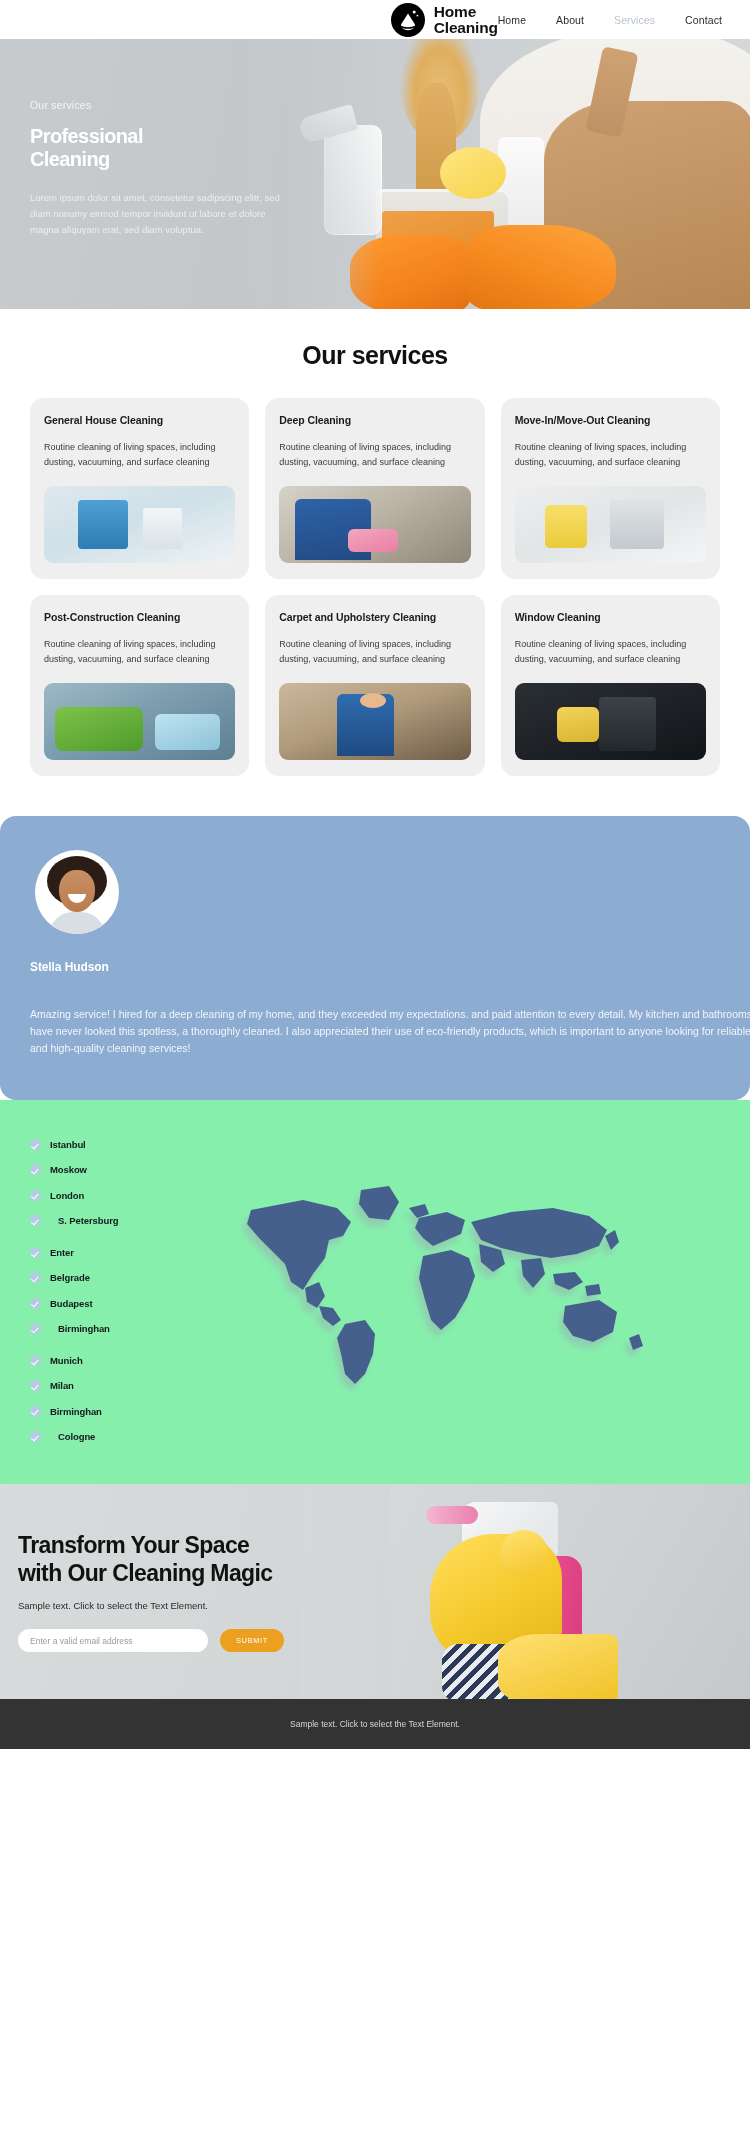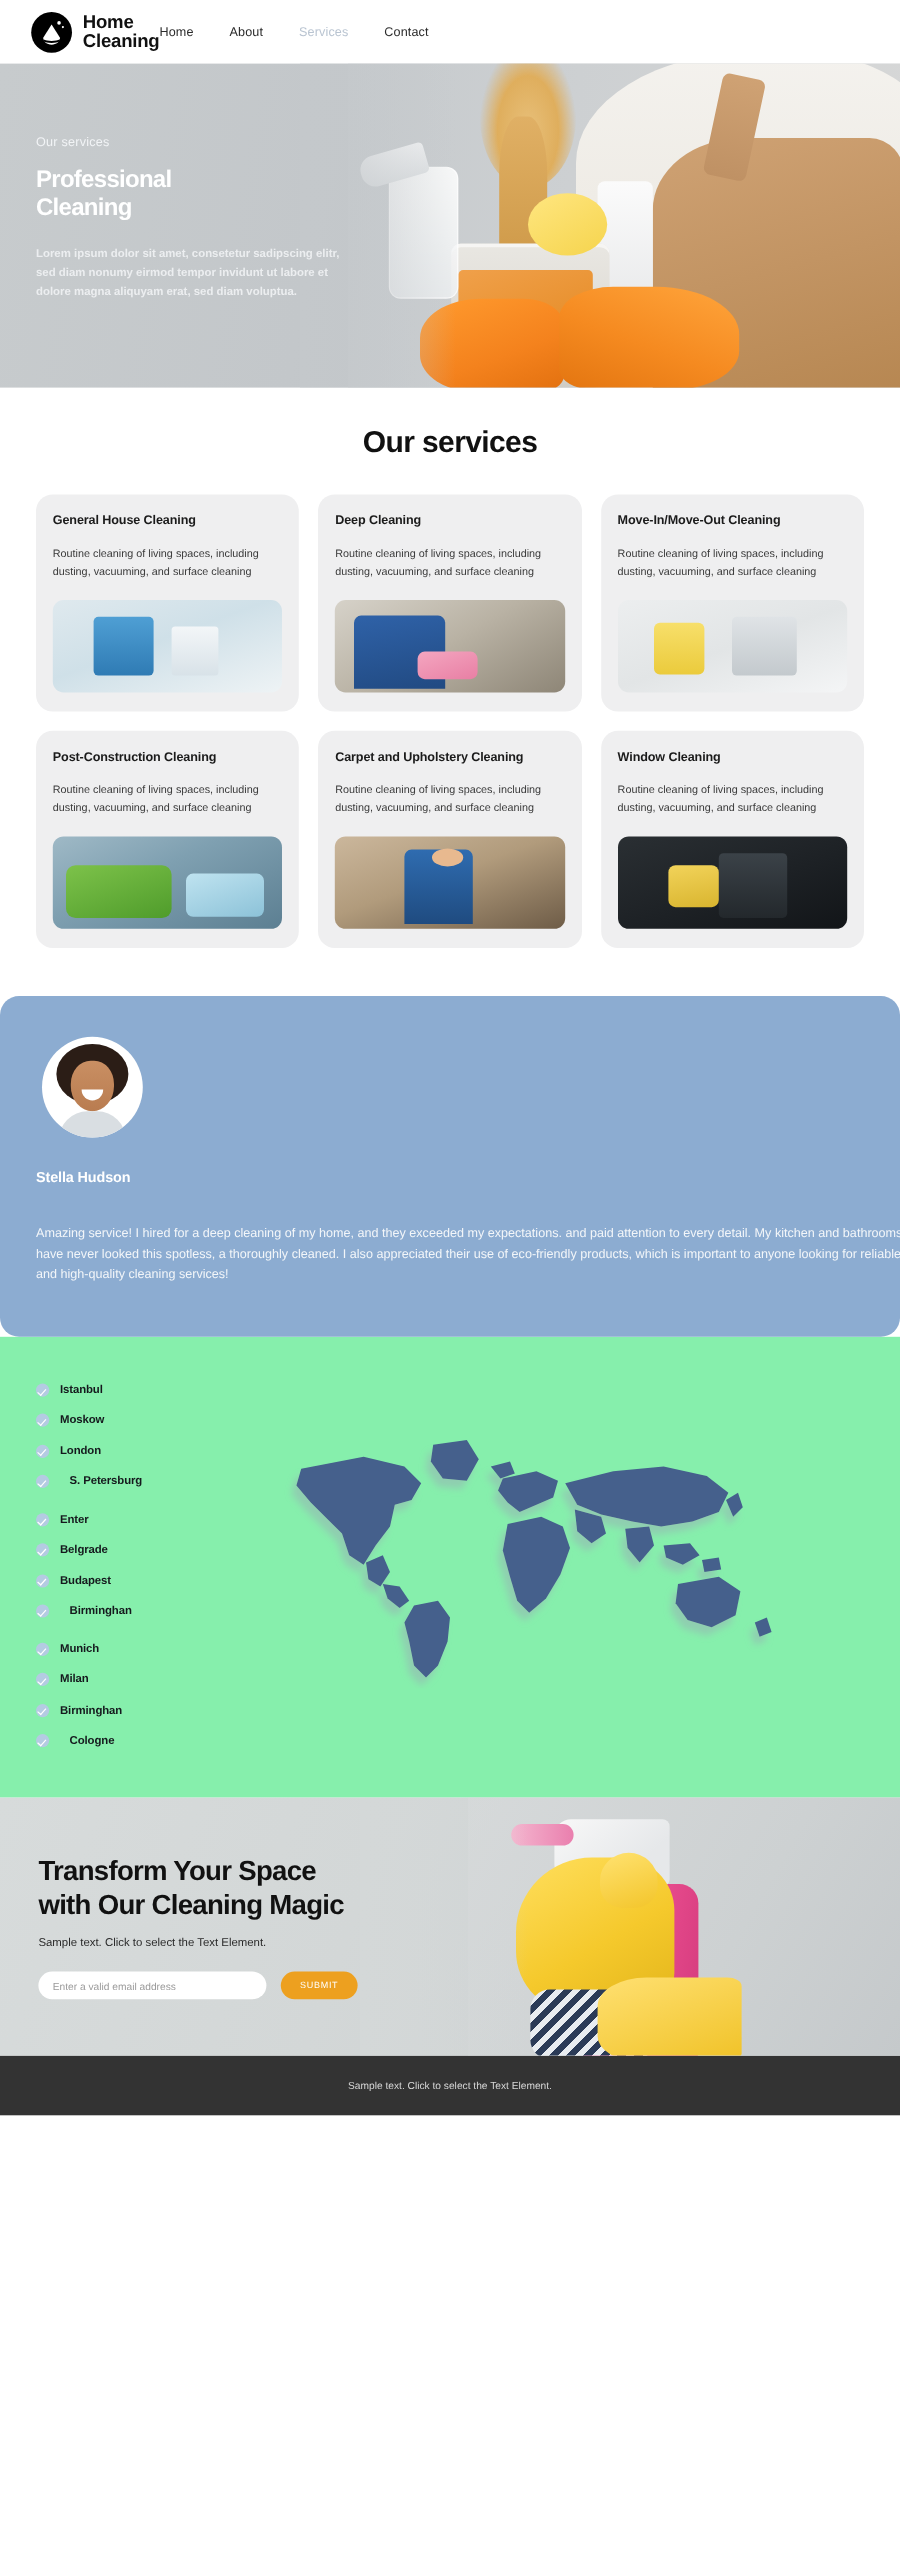--- a/index.html
+++ b/index.html
@@ -6,25 +6,25 @@
   html, body {
     width: 750px;
     background: #ffffff;
     font-family: "Liberation Sans", sans-serif;
     -webkit-font-smoothing: antialiased;
   }
   .page { width: 750px; position: relative; overflow: hidden; }
 
   
   .header {
-    height: 53px;
+    height: 39px;
     background: #ffffff;
     display: flex;
     align-items: center;
-    justify-content: flex-start;
+    justify-content: flex-end;
     padding: 0 28px 0 26px;
   }
   .brand { display: flex; align-items: center; gap: 9px; }
   .brand-mark {
     width: 34px; height: 34px; border-radius: 50%;
     background: #000; position: relative; flex: none;
   }
   .brand-mark svg { position: absolute; left: 0; top: 0; }
   .brand-text {
     font-size: 15.5px; font-weight: 700; color: #111;
@@ -126,21 +126,21 @@
     position: relative; z-index: 3; padding: 60px 0 0 30px; max-width: 300px;
   }
   .hero-eyebrow {
     font-size: 10.5px; color: #f2f4f6; letter-spacing: .2px; margin-bottom: 14px;
   }
   .hero-title {
     font-size: 20px; line-height: 1.17; font-weight: 700; color: #ffffff;
     letter-spacing: -0.6px; margin-bottom: 18px;
   }
   .hero-copy {
-    font-size: 9.5px; line-height: 1.72; color: #eceef0; max-width: 258px; font-weight: bold;
+    font-size: 9.5px; line-height: 1.72; color: #eceef0; max-width: 258px;
   }
 
   
   .services { background: #fff; padding: 32px 0 40px; }
   .section-title {
     text-align: center; font-size: 25px; font-weight: 700; color: #111;
     letter-spacing: -0.5px; margin-bottom: 28px;
   }
   .cards-grid {
     display: grid; grid-template-columns: repeat(3, 1fr);
@@ -294,21 +294,21 @@
     border-radius: 16px;
   }
   .cta-photo .sleeve {
     position: absolute; left: 108px; top: 150px; width: 120px; height: 70px;
     background: linear-gradient(160deg,#ffe071,#f0c227); border-radius: 34% 10% 10% 30%;
   }
   .cta-fade {
     position: absolute; left: 300px; top: 0; width: 140px; height: 215px;
     background: linear-gradient(90deg,#d4d8d8 0%,rgba(212,216,216,0) 100%);
   }
-  .cta-inner { position: relative; z-index: 3; padding: 48px 0 0 32px; }
+  .cta-inner { position: relative; z-index: 3; padding: 48px 0 0 18px; }
   .cta-title {
     font-size: 23px; line-height: 1.2; font-weight: 700; color: #111;
     letter-spacing: -0.6px; max-width: 330px;
   }
   .cta-sub { margin-top: 13px; font-size: 9.5px; color: #2a2a2a; }
   .cta-form { margin-top: 18px; display: flex; align-items: center; gap: 12px; }
   .email-input {
     width: 190px; height: 23px; border-radius: 12px; border: none;
     background: #ffffff; padding: 0 12px; font-size: 8.5px; color: #333;
     font-family: "Liberation Sans", sans-serif; outline: none;

